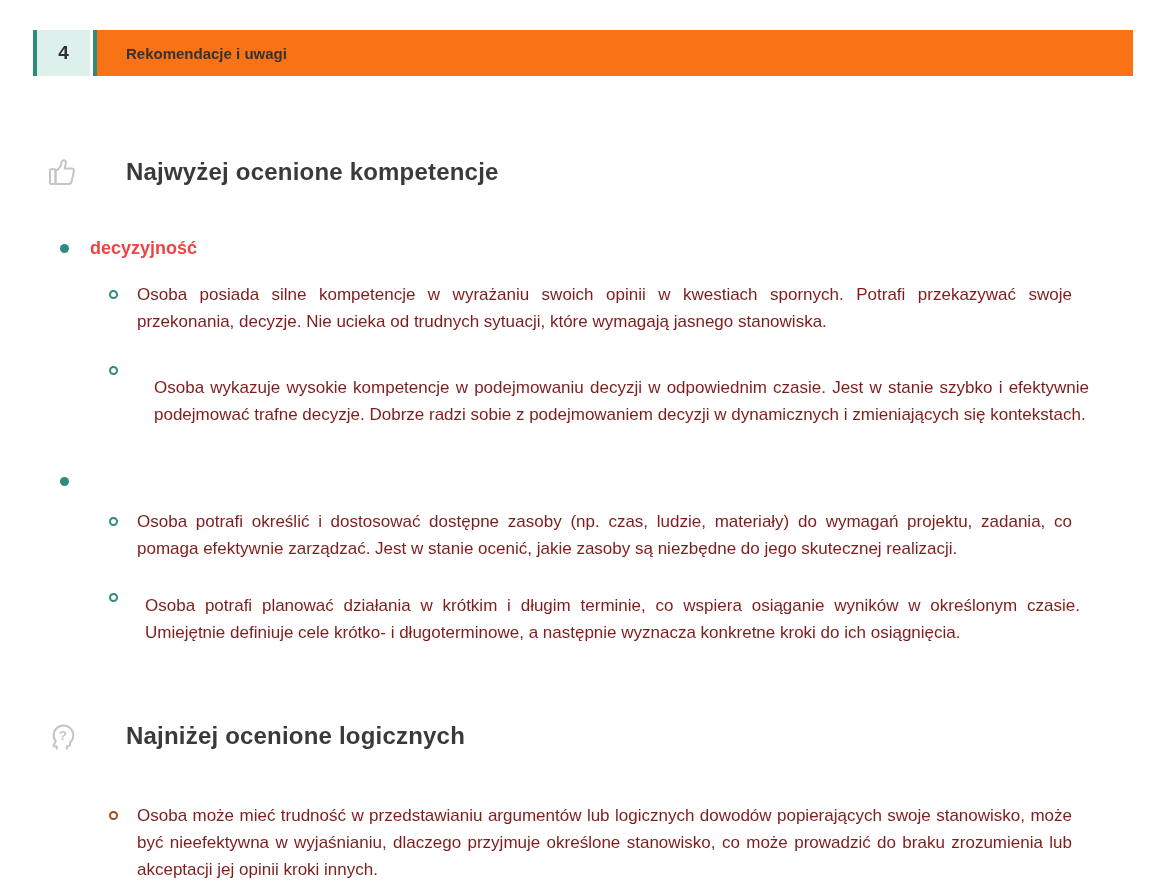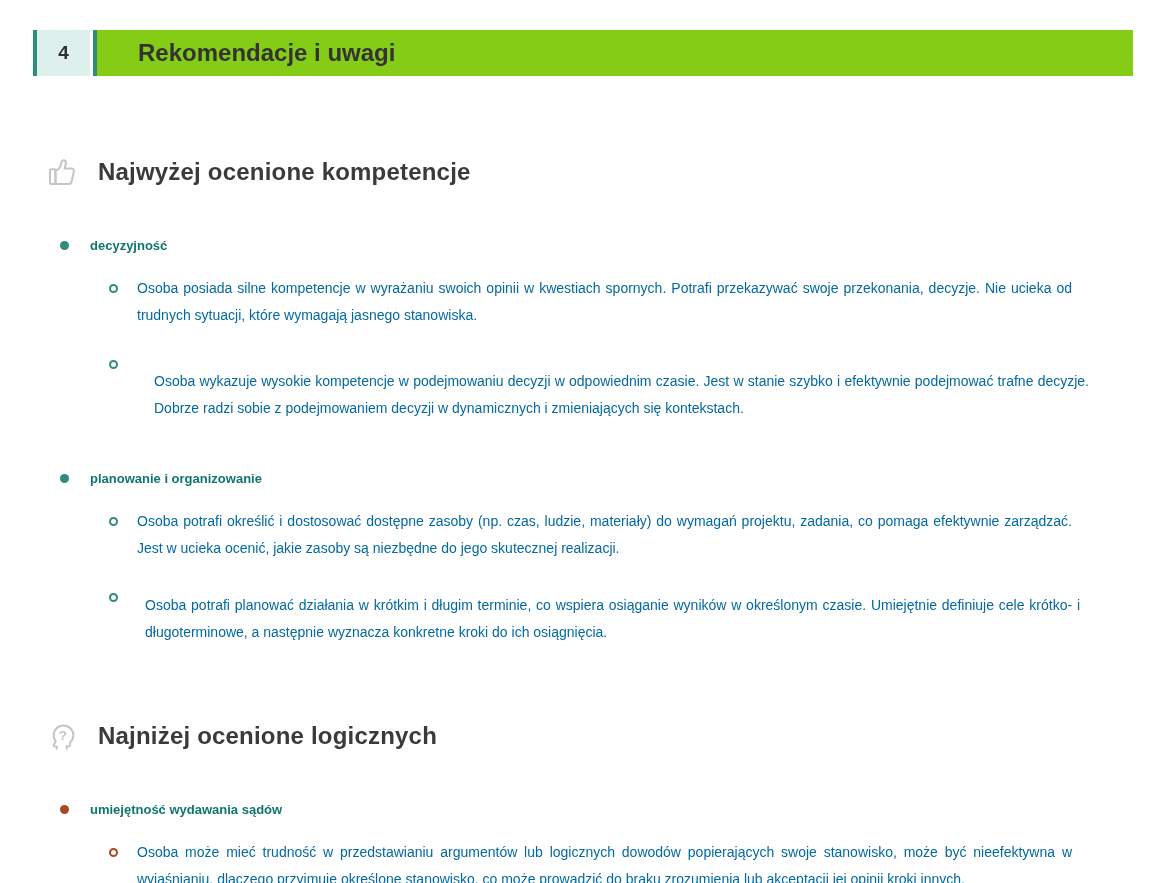--- a/index.html
+++ b/index.html
@@ -28,59 +28,59 @@
     margin-right: 3px;
     display: flex;
     align-items: center;
     justify-content: center;
     font-size: 19px;
     font-weight: 700;
     color: #303030;
   }
   .header-title-cell {
     flex: 1;
-    background: #84cc16;
+    background: #f97316;
     border-left: 4px solid #2e8b7e;
     display: flex;
     align-items: center;
-    padding-left: 41px;
-    font-size: 24px;
+    padding-left: 29px;
+    font-size: 15px;
     font-weight: 600;
     color: #333333;
   }
 
   
   .sections { margin-left: 46px; }
   .section { margin-top: 48px; }
   .section:first-child { margin-top: 62px; }
 
   .section-heading { display: flex; align-items: center; gap: 20px; }
   .heading-icon { width: 32px; height: 34px; flex-shrink: 0; }
-  .section-title { font-size: 24px; font-weight: 600; color: #3a3a3a; letter-spacing: 0.2px; }
+  .section-title { font-size: 24px; font-weight: 600; color: #3a3a3a; letter-spacing: 0.2px; margin-left: 28px; }
 
   .competency { margin-top: 32px; margin-left: 14px; }
   .comp-header { display: flex; align-items: center; gap: 21px; }
   .comp-dot { width: 9px; height: 9px; border-radius: 50%; flex-shrink: 0; }
-  .comp-name { font-size: 13px; font-weight: 700; color: #0f766e; }
+  .comp-name { font-size: 18px; font-weight: 700; color: #ef4444; }
 
   .points { margin-left: 49px; }
   .point { display: flex; gap: 19px; margin-top: 22px; }
   .point-ring {
     width: 5px; height: 5px;
     border: 2px solid #2e8b7e;
     border-radius: 50%;
     margin-top: 9px;
     flex-shrink: 0;
     background: transparent;
   }
   .point-text {
     width: 935px;
-    font-size: 14px;
+    font-size: 17px;
     line-height: 27px;
-    color: #0369a1;
+    color: #7f1d1d;
     text-align: justify;
   }
 </style>
 </head>
 <body>
 
 <div class="page">
 
   <div class="header-bar">
     <div class="header-num-cell">4</div>
@@ -112,26 +112,25 @@
   <div class="point">
     <span class="point-ring" style="border-color: rgb(46, 139, 126);"></span>
     <p class="point-text" style="margin:17px">Osoba wykazuje wysokie kompetencje w podejmowaniu decyzji w odpowiednim czasie. Jest w stanie szybko i efektywnie podejmować trafne decyzje. Dobrze radzi sobie z podejmowaniem decyzji w dynamicznych i zmieniających się kontekstach.</p>
   </div>
 </div>
   </div>
 
   <div class="competency">
     <div class="comp-header">
       <span class="comp-dot" style="background: rgb(46, 139, 126);"></span>
-      <span class="comp-name">planowanie i organizowanie</span>
     </div>
     <div class="points">
   <div class="point">
     <span class="point-ring" style="border-color: rgb(46, 139, 126);"></span>
-    <p class="point-text" style="margin:0">Osoba potrafi określić i dostosować dostępne zasoby (np. czas, ludzie, materiały) do wymagań projektu, zadania, co pomaga efektywnie zarządzać. Jest w ucieka ocenić, jakie zasoby są niezbędne do jego skutecznej realizacji.</p>
+    <p class="point-text" style="margin:0">Osoba potrafi określić i dostosować dostępne zasoby (np. czas, ludzie, materiały) do wymagań projektu, zadania, co pomaga efektywnie zarządzać. Jest w stanie ocenić, jakie zasoby są niezbędne do jego skutecznej realizacji.</p>
   </div>
 
   <div class="point">
     <span class="point-ring" style="border-color: rgb(46, 139, 126);"></span>
     <p class="point-text" style="margin:8px">Osoba potrafi planować działania w krótkim i długim terminie, co wspiera osiąganie wyników w określonym czasie. Umiejętnie definiuje cele krótko- i długoterminowe, a następnie wyznacza konkretne kroki do ich osiągnięcia.</p>
   </div>
 </div>
   </div>
 </div>
   </section>
@@ -140,24 +139,20 @@
     <div class="section-heading">
 
       <svg class="heading-icon" viewBox="0 0 32 32" fill="none" stroke="#c5c5c5" stroke-width="2" stroke-linecap="round" stroke-linejoin="round">
         <path d="M20.8 28.8v-2.6h1.9c.8 0 1.4-.6 1.4-1.4v-2.4c2-1.8 3.2-4.4 3.2-7.2 0-5.4-4.4-9.8-9.8-9.8-4.7 0-8.7 3.3-9.6 7.8-.6 2.9.1 5.8 1.8 8.1l-2.1 3.9c-.3.6.1 1.4.8 1.4h2.4v2.2"></path>
         <text x="16.8" y="19.6" font-size="13.5" font-weight="600" text-anchor="middle" fill="#c5c5c5" stroke="none" font-family="Liberation Sans, sans-serif">?</text>
       </svg>
       <h2 class="section-title">Najniżej ocenione logicznych</h2>
     </div>
     <div>
   <div class="competency">
-    <div class="comp-header">
-      <span class="comp-dot" style="background: rgb(166, 74, 33);"></span>
-      <span class="comp-name">umiejętność wydawania sądów</span>
-    </div>
     <div class="points">
   <div class="point">
     <span class="point-ring" style="border-color: rgb(166, 74, 33);"></span>
     <p class="point-text" style="margin:0">Osoba może mieć trudność w przedstawianiu argumentów lub logicznych dowodów popierających swoje stanowisko, może być nieefektywna w wyjaśnianiu, dlaczego przyjmuje określone stanowisko, co może prowadzić do braku zrozumienia lub akceptacji jej opinii kroki innych.</p>
   </div>
 
 </div>
   </div>
 </div>
   </section>

